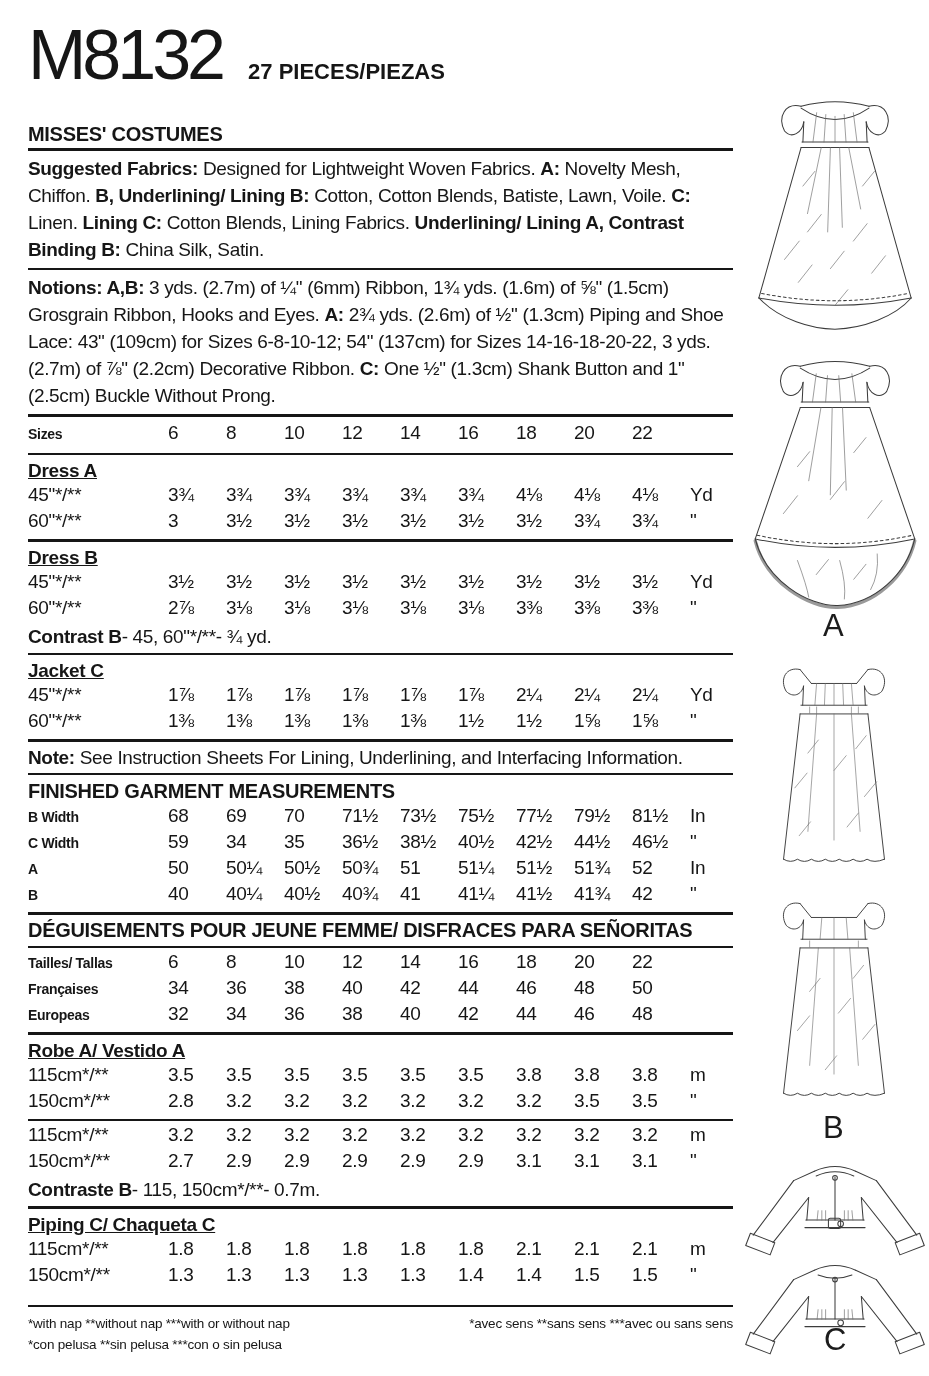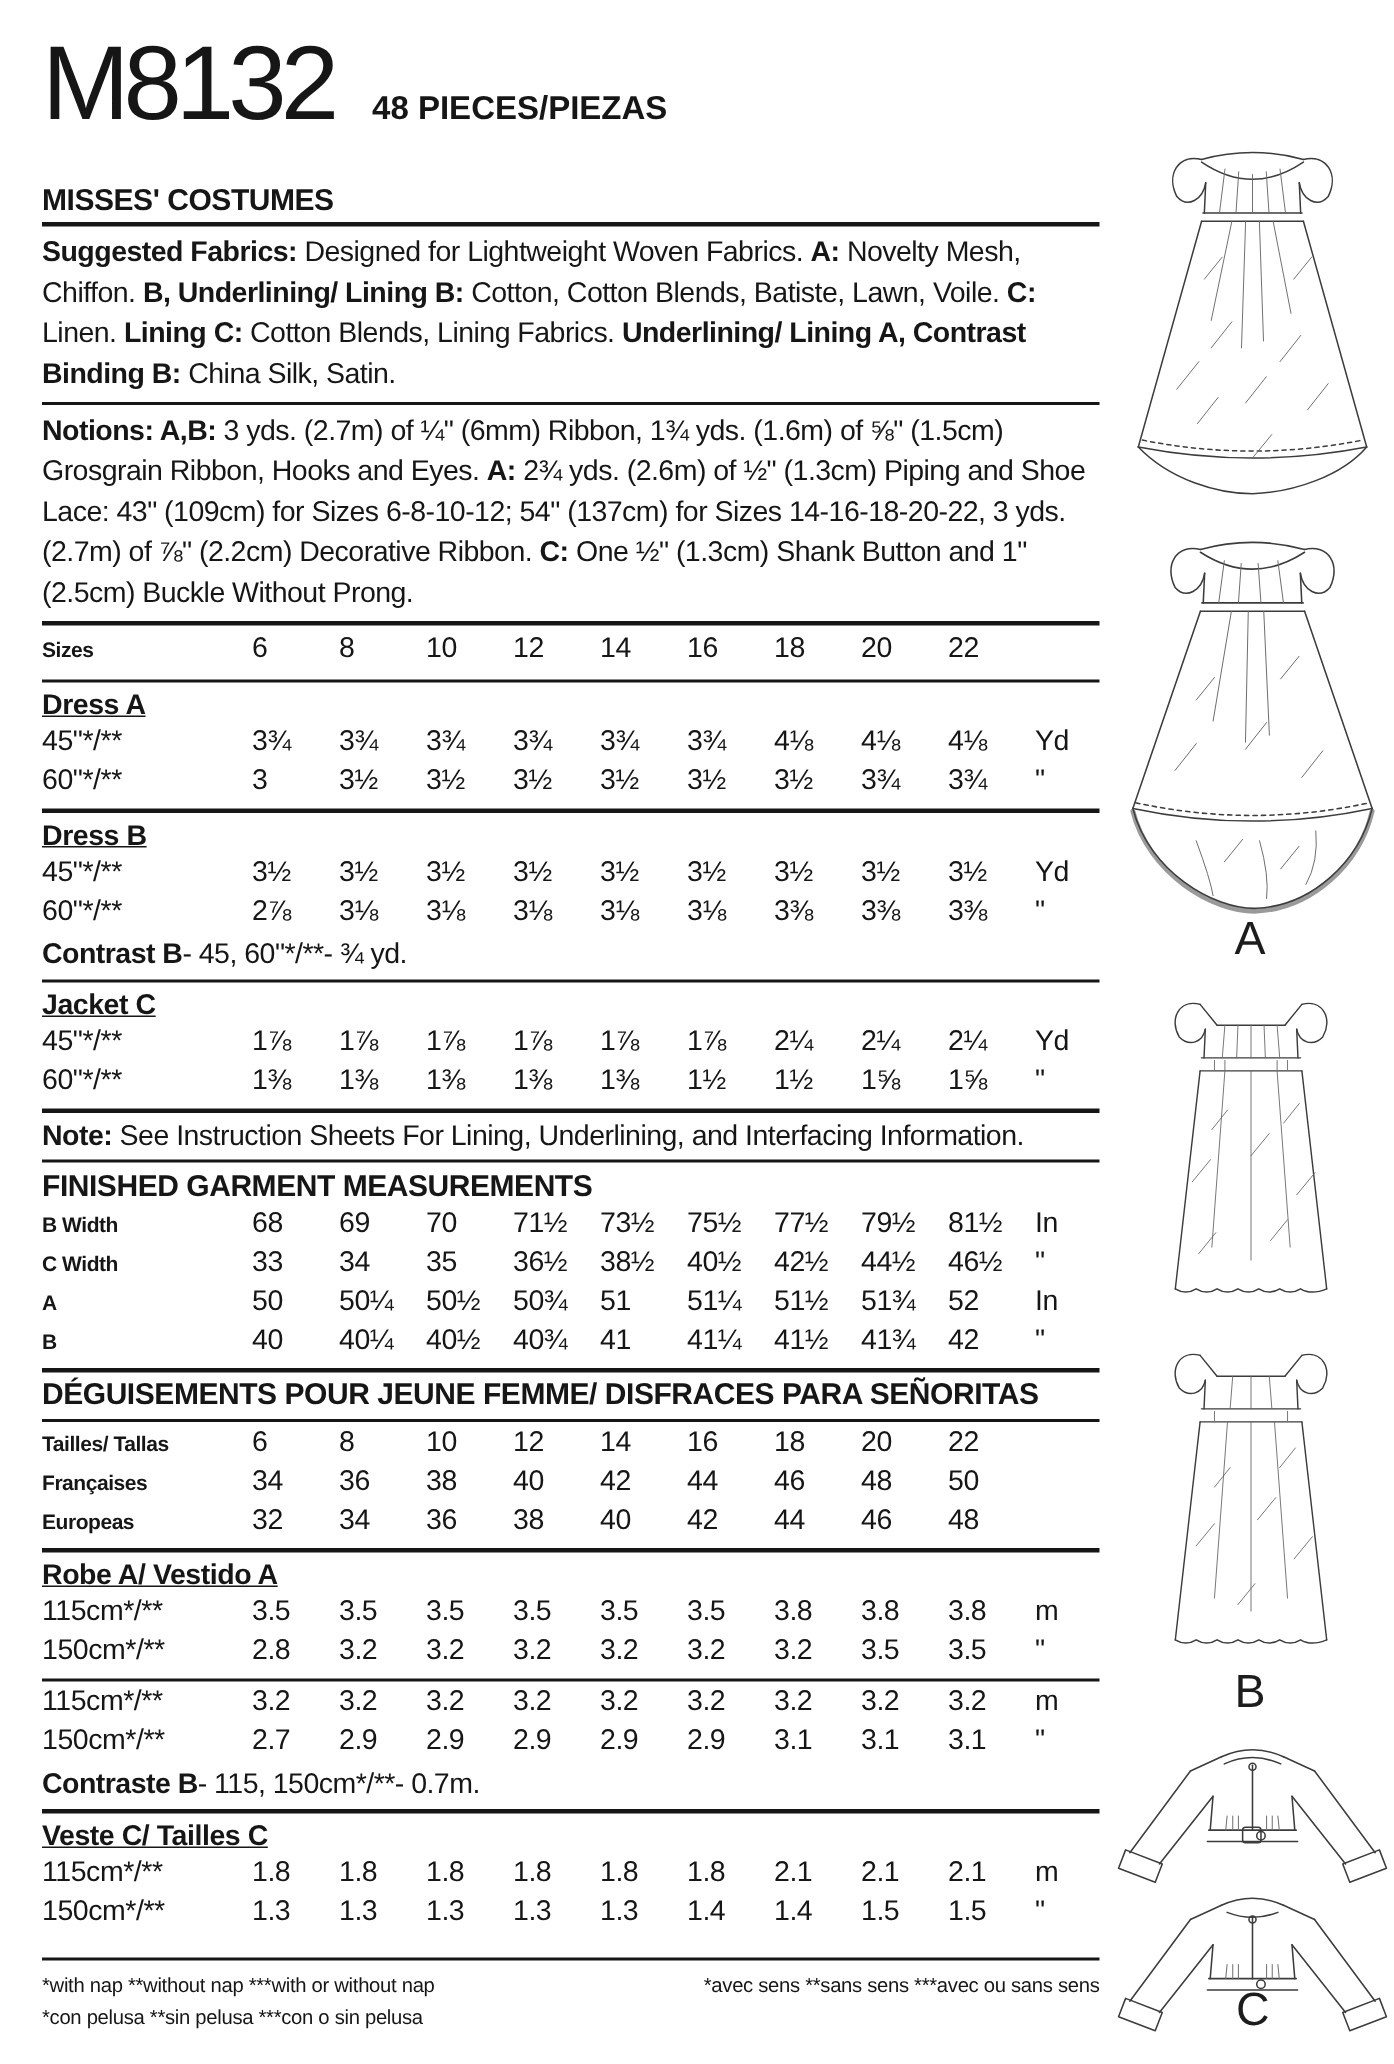--- a/index.html
+++ b/index.html
@@ -43,21 +43,21 @@
 </style>
 </head>
 <body>
 
 <div id="page">
 
   <div class="content">
 
     <div class="hdr">
       <div class="pattern-no">M8132</div>
-      <div class="pieces">48 PIECES/PIEZAS</div>
+      <div class="pieces">27 PIECES/PIEZAS</div>
     </div>
     <div class="doc-title">MISSES' COSTUMES</div>
     <div class="rule"></div>
 
     <div class="para"><span class="b">Suggested Fabrics:</span><span> Designed for Lightweight Woven Fabrics. </span><span class="b">A:</span><span> Novelty Mesh, Chiffon. </span><span class="b">B, Underlining/ Lining B:</span><span> Cotton, Cotton Blends, Batiste, Lawn, Voile. </span><span class="b">C:</span><span> Linen. </span><span class="b">Lining C:</span><span> Cotton Blends, Lining Fabrics. </span><span class="b">Underlining/ Lining A, Contrast Binding B:</span><span> China Silk, Satin.</span></div>
     <div class="rule"></div>
 
     <div class="para"><span class="b">Notions: A,B:</span><span> 3 yds. (2.7m) of ¼" (6mm) Ribbon, 1¾ yds. (1.6m) of ⅝" (1.5cm) Grosgrain Ribbon, Hooks and Eyes. </span><span class="b">A:</span><span> 2¾ yds. (2.6m) of ½" (1.3cm) Piping and Shoe Lace: 43" (109cm) for Sizes 6-8-10-12; 54" (137cm) for Sizes 14-16-18-20-22, 3 yds. (2.7m) of ⅞" (2.2cm) Decorative Ribbon. </span><span class="b">C:</span><span> One ½" (1.3cm) Shank Button and 1" (2.5cm) Buckle Without Prong.</span></div>
     <div class="rule"></div>
 
@@ -192,21 +192,21 @@
             <span class="tval">71½</span>
             <span class="tval">73½</span>
             <span class="tval">75½</span>
             <span class="tval">77½</span>
             <span class="tval">79½</span>
             <span class="tval">81½</span>
             <span class="tunit">In</span>
           </div>
           <div class="trow lb">
             <span class="tlabel">C Width</span>
-            <span class="tval">33</span>
+            <span class="tval">59</span>
             <span class="tval">34</span>
             <span class="tval">35</span>
             <span class="tval">36½</span>
             <span class="tval">38½</span>
             <span class="tval">40½</span>
             <span class="tval">42½</span>
             <span class="tval">44½</span>
             <span class="tval">46½</span>
             <span class="tunit">"</span>
           </div>
@@ -348,21 +348,21 @@
             <span class="tval">3.1</span>
             <span class="tval">3.1</span>
             <span class="tunit">"</span>
           </div>
         </div>
       <div class="note-line"><span class="b">Contraste B</span><span>- 115, 150cm*/**- 0.7m.</span></div>
     </div>
     <div class="rule"></div>
 
     <div class="tsec">
-      <div class="sec-title">Veste C/ Tailles C</div>
+      <div class="sec-title">Piping C/ Chaqueta C</div>
       <div>
           <div class="trow">
             <span class="tlabel">115cm*/**</span>
             <span class="tval">1.8</span>
             <span class="tval">1.8</span>
             <span class="tval">1.8</span>
             <span class="tval">1.8</span>
             <span class="tval">1.8</span>
             <span class="tval">1.8</span>
             <span class="tval">2.1</span>

